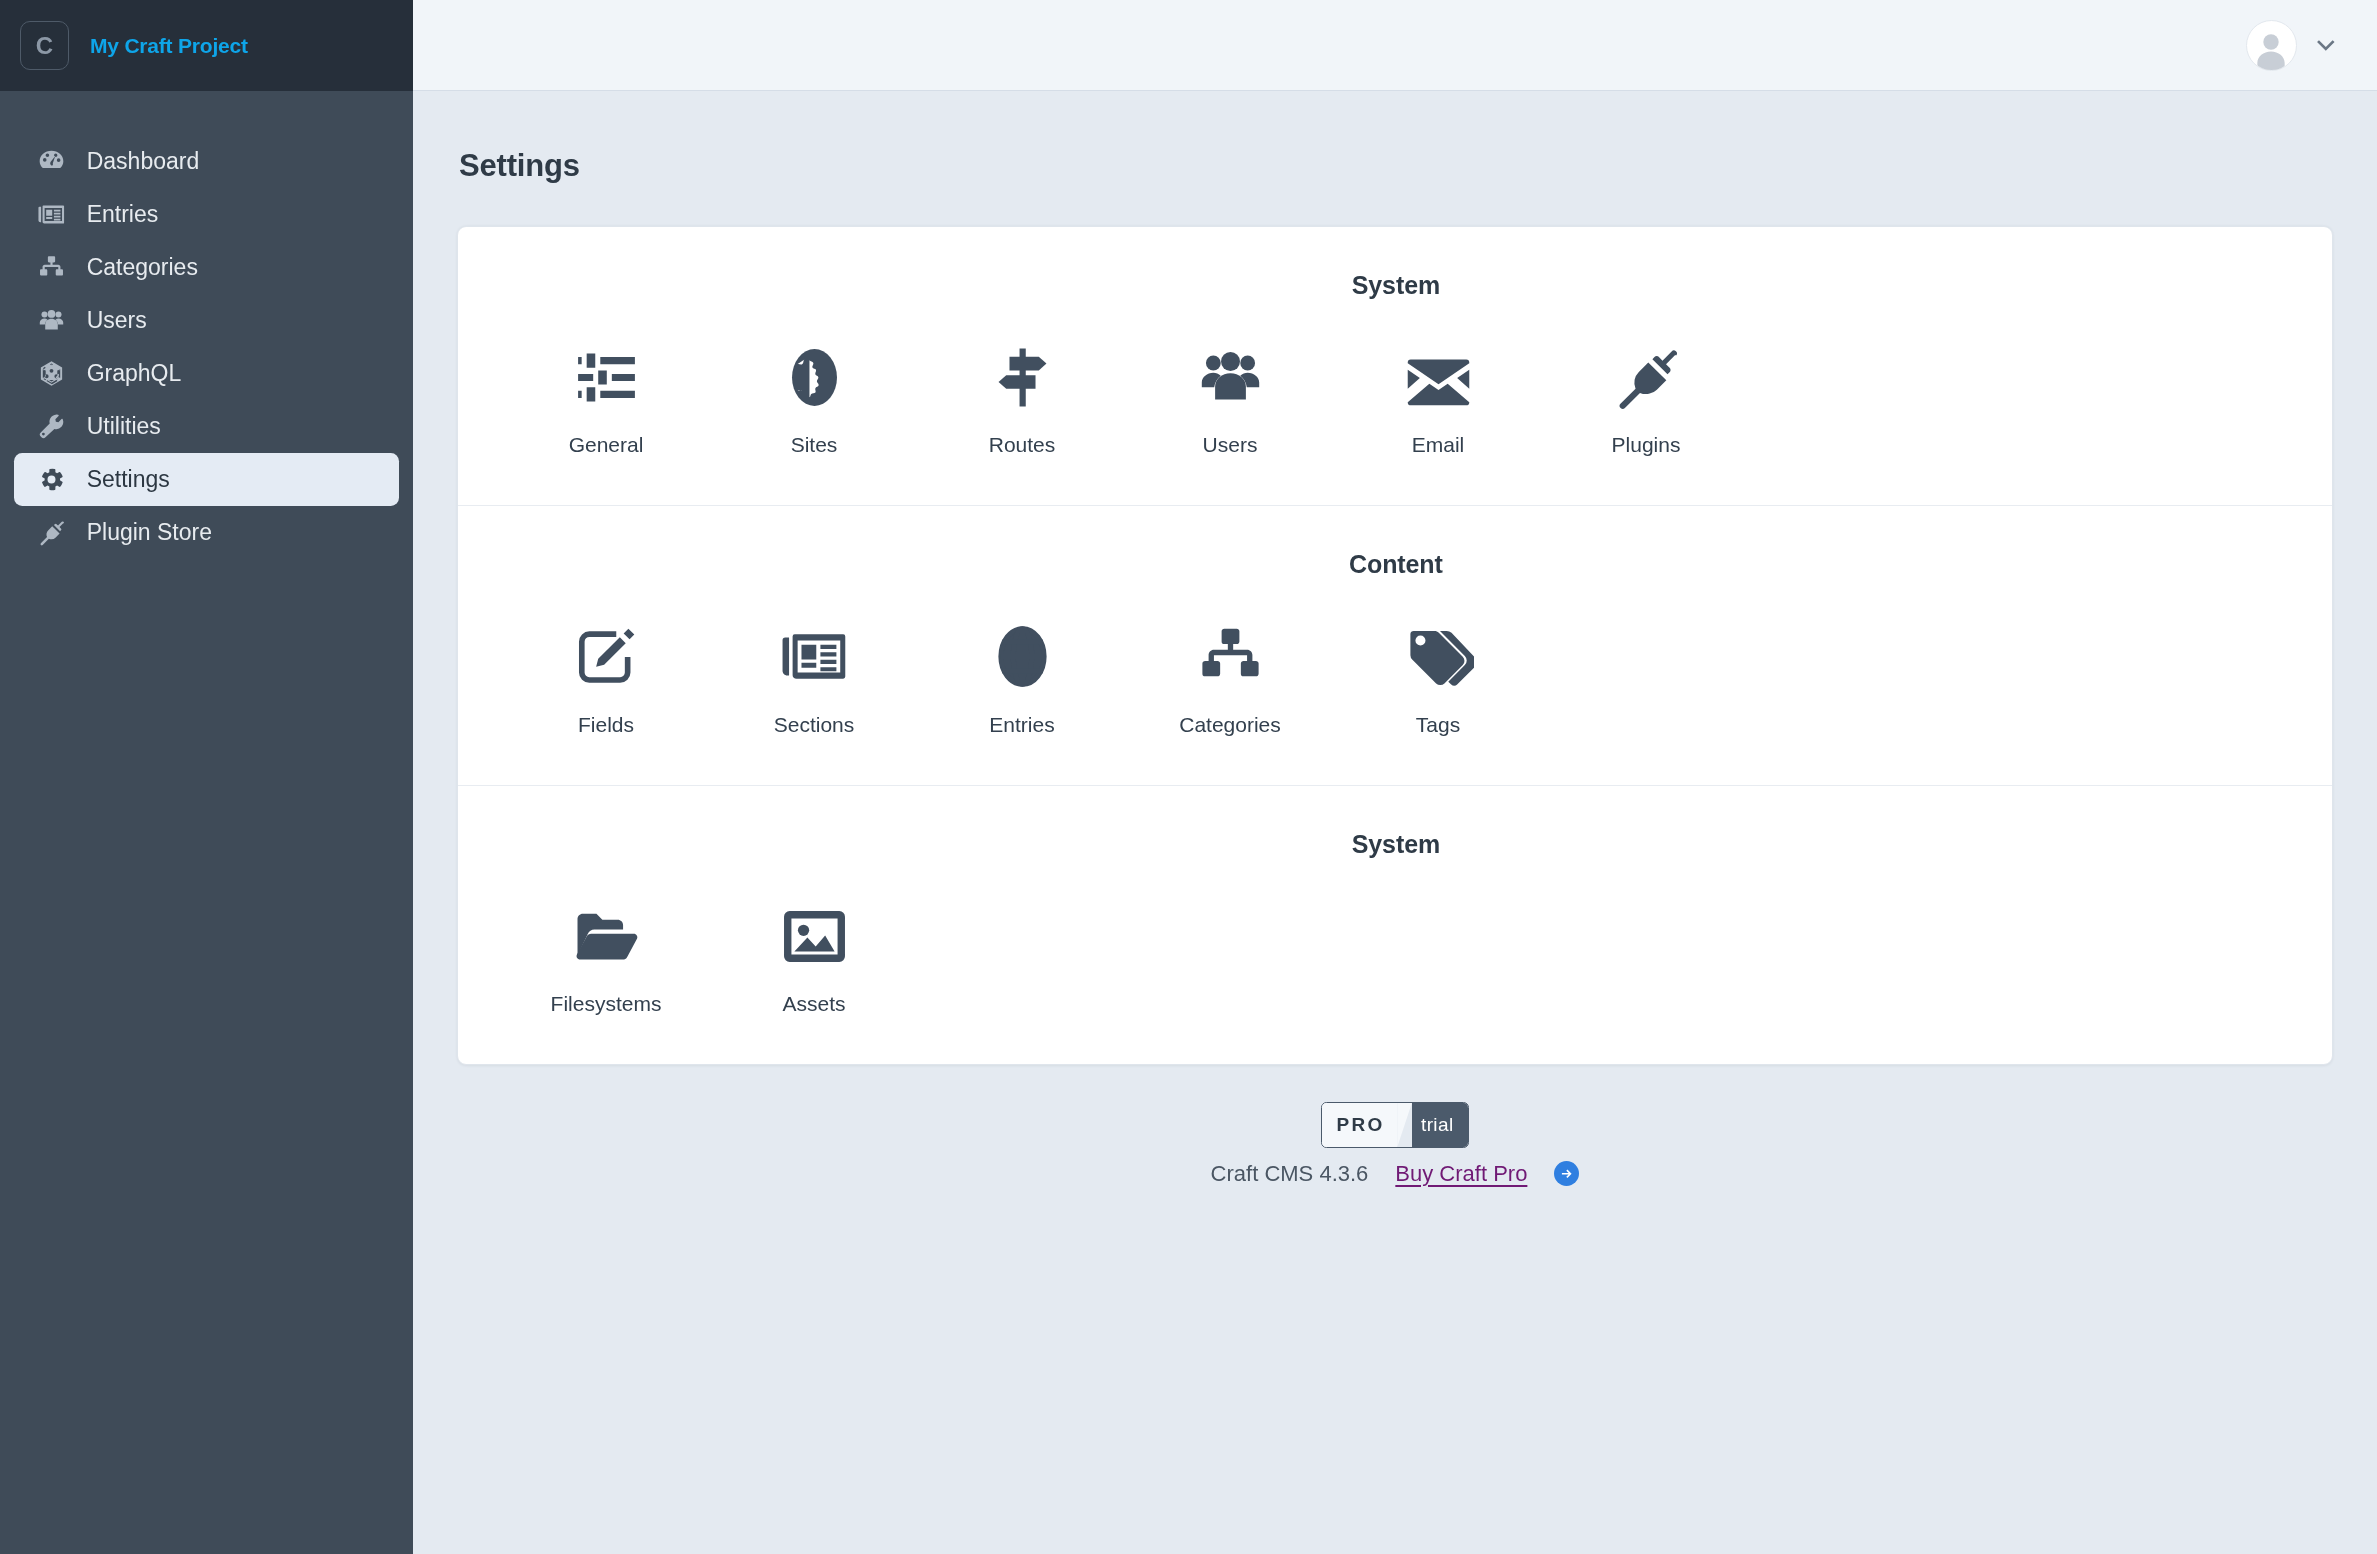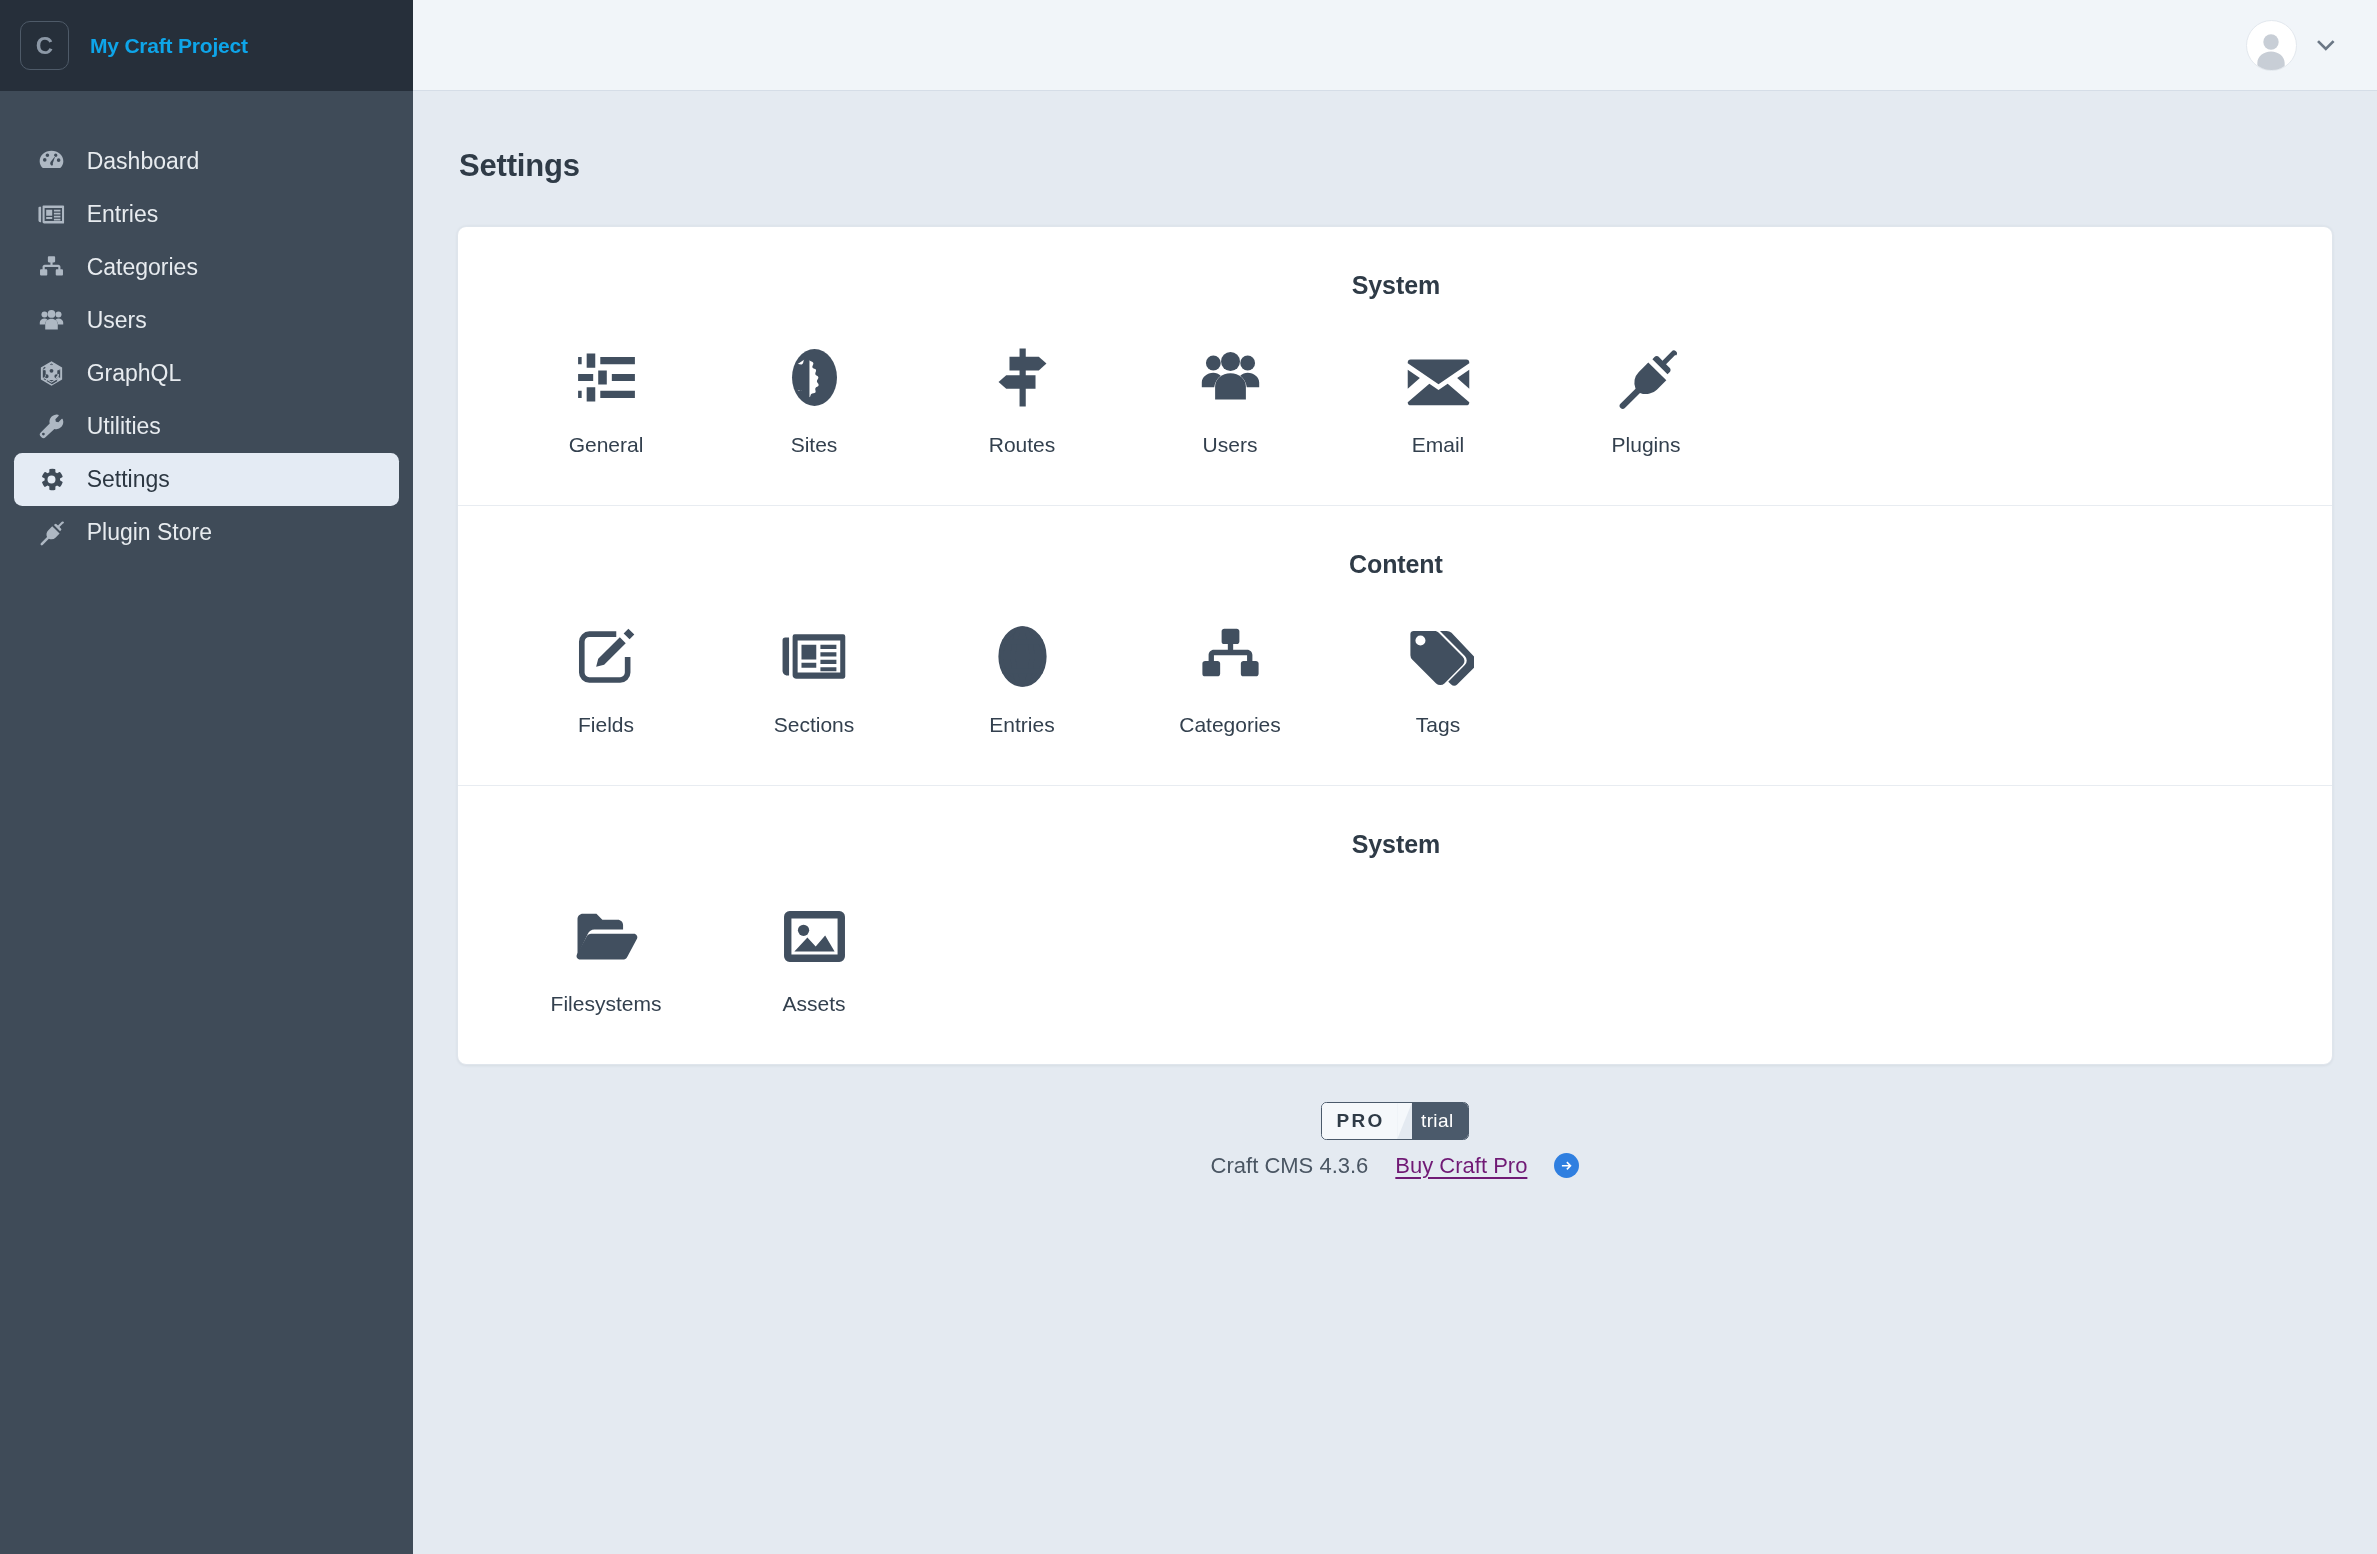--- a/index.html
+++ b/index.html
@@ -106,21 +106,21 @@
   }
   .tile .tile-ico svg { fill: #414f5f; }
   .tile-label { font-size: 21px; color: #33404e; white-space: nowrap; }
 
   
   .footer {
     padding: 37px 0 42px 0;
     display: flex; flex-direction: column; align-items: center; gap: 12.8px;
   }
   .edition-badge {
-    display: flex; height: 38px; align-items: stretch;
+    display: flex; height: 46px; align-items: stretch;
     border-radius: 5.5px; overflow: hidden;
     border: 1.8px solid #4b5a6b;
   }
   .edition-pro {
     background: #f5f8fb; color: #2f3b47;
     font-size: 19px; font-weight: bold; letter-spacing: 2.3px;
     display: flex; align-items: center;
     padding: 0 12.8px 0 14.6px;
     position: relative;
   }

